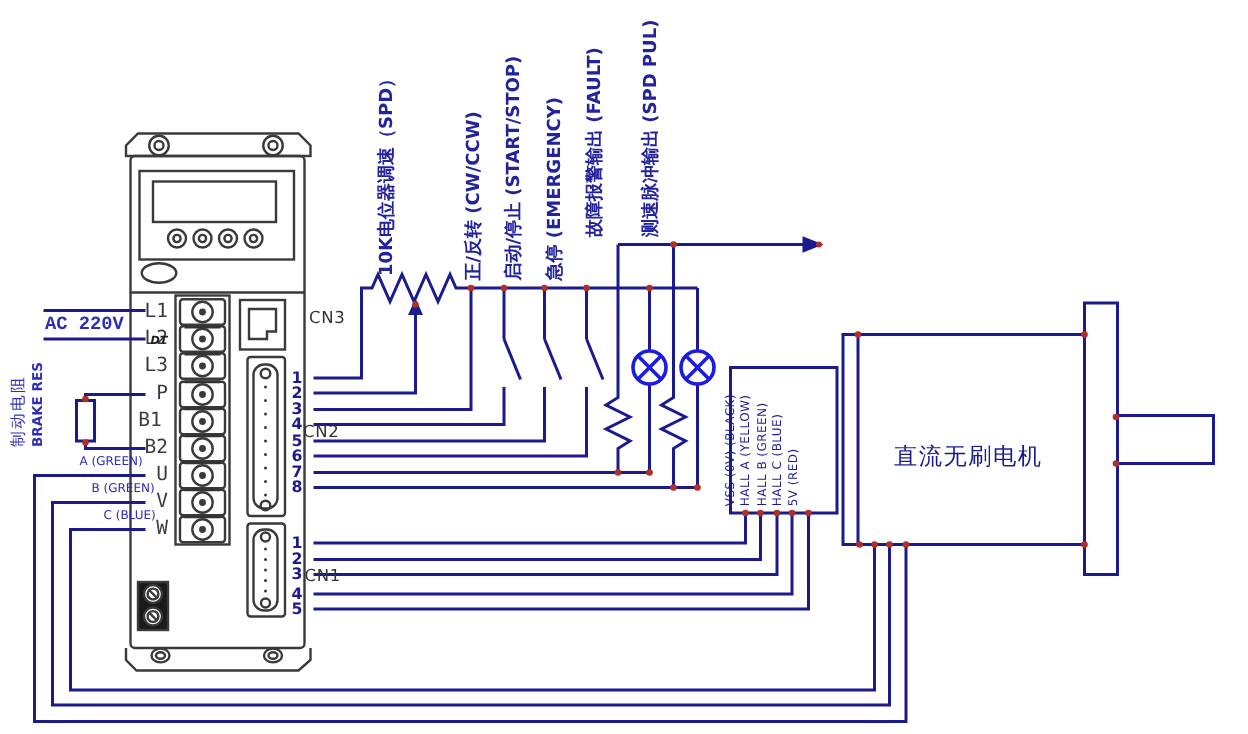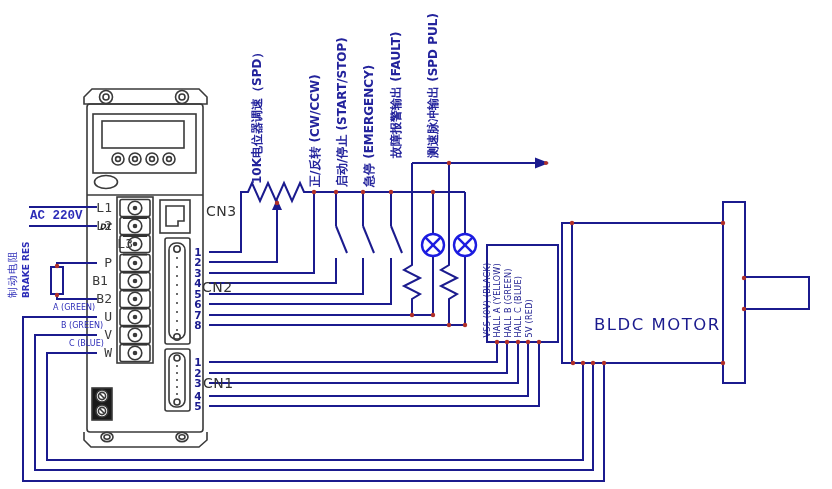--- a/index.html
+++ b/index.html
@@ -11,21 +11,21 @@
   .navy{color:#1b1b8e;}
   .vlabel{position:absolute;transform:rotate(-90deg);transform-origin:0 100%;
           white-space:nowrap;color:#23239c;font-weight:600;font-size:12px;line-height:15px;}
   .vsmall{position:absolute;transform:rotate(-90deg);transform-origin:0 100%;
           white-space:nowrap;color:#1b1b8e;font-size:8px;line-height:9.5px;letter-spacing:0.3px;}
   .term{position:absolute;left:88px;width:24px;text-align:right;
         font-family:"DejaVu Sans Mono","Liberation Mono",monospace;
         font-size:13px;color:#3b3b3b;line-height:16px;}
   .pin{position:absolute;left:193px;width:10px;text-align:center;
        font-size:10.5px;font-weight:bold;color:#1b1b8e;line-height:12px;}
-  .cnlbl{position:absolute;font-size:14px;color:#333;letter-spacing:0.5px;line-height:11px;}
+  .cnlbl{position:absolute;font-size:11px;color:#333;letter-spacing:0.5px;line-height:11px;}
   .ac{font-size:12.5px;font-weight:600;line-height:14px;}
   .phase{font-size:8px;line-height:9px;}
   .pullup{font-size:13.5px;font-weight:600;line-height:16px;}
   .motorcn{font-size:15.5px;line-height:18px;letter-spacing:1px;}
   .motoren{font-size:16.5px;line-height:19px;letter-spacing:1.5px;}
   .dt{font-size:7.5px;font-weight:bold;font-style:italic;color:#222;
       width:20px;text-align:center;line-height:9px;margin-top:44px;}
   .brkcn{position:absolute;transform:rotate(-90deg);transform-origin:0 100%;
          white-space:nowrap;color:#2d2db8;font-size:10.5px;line-height:12px;letter-spacing:1.5px;}
   .brken{position:absolute;transform:rotate(-90deg);transform-origin:0 100%;
@@ -291,21 +291,21 @@
 
 <div class="brkcn" style="left:18px;top:286px;">制动电阻</div>
 <div class="brken" style="left:31px;top:288px;">BRAKE RES</div>
 
 <div class="lbl blue phase" style="left:53px;top:303px;">A (GREEN)</div>
 <div class="lbl blue phase" style="left:61px;top:321px;text-align:right;">B (GREEN)</div>
 <div class="lbl blue phase" style="left:69px;top:339px;">C (BLUE)</div>
 
 <div class="term" style="top:200px;">L1</div>
 <div class="term" style="top:218px;">L2</div>
-<div class="term" style="top:236px;padding-left:21px;">L3</div>
+<div class="term" style="top:236px;">L3</div>
 <div class="term" style="top:255px;">P</div>
 <div class="term" style="top:273px;text-align:center;">B1</div>
 <div class="term" style="top:291px;">B2</div>
 <div class="term" style="top:309px;">U</div>
 <div class="term" style="top:327px;">V</div>
 <div class="term" style="top:345px;">W</div>
 
 <div class="cnlbl" style="left:206px;top:206px;">CN3</div>
 <div class="cnlbl" style="left:202px;top:282px;">CN2</div>
 <div class="cnlbl" style="left:203px;top:378px;">CN1</div>
@@ -332,17 +332,17 @@
 <div class="vlabel" style="left:404px;top:143px;">故障报警输出 (FAULT)</div>
 <div class="vlabel" style="left:441px;top:143px;">测速脉冲输出 (SPD PUL)</div>
 
 
 <div class="vsmall" style="left:492px;top:328px;">VSS (0V) (BLACK)</div>
 <div class="vsmall" style="left:502px;top:328px;">HALL A (YELLOW)</div>
 <div class="vsmall" style="left:513px;top:328px;">HALL B (GREEN)</div>
 <div class="vsmall" style="left:523px;top:328px;">HALL C (BLUE)</div>
 <div class="vsmall" style="left:534px;top:328px;">5V (RED)</div>
 
-<div class="lbl navy motoren" style="left:594px;top:315px;">BLDC MOTOR</div>
+<div class="lbl navy motorcn" style="left:596px;top:295px;">直流无刷电机</div>
 
 <div class="lbl dt" style="left:96px;top:178px;">DT</div>
 
 </div>
 
 </body></html>

